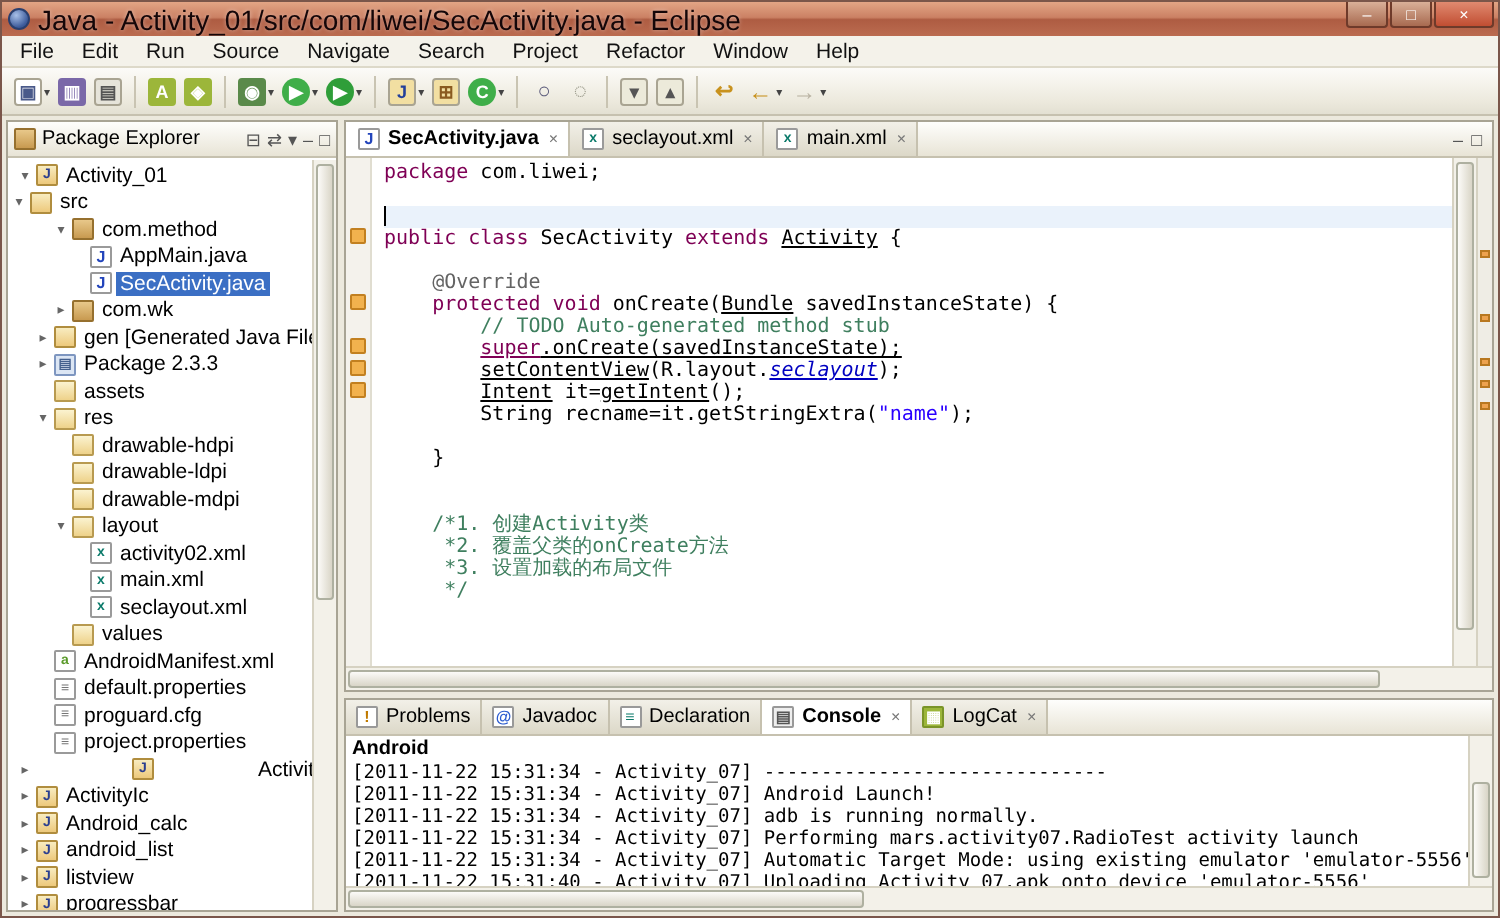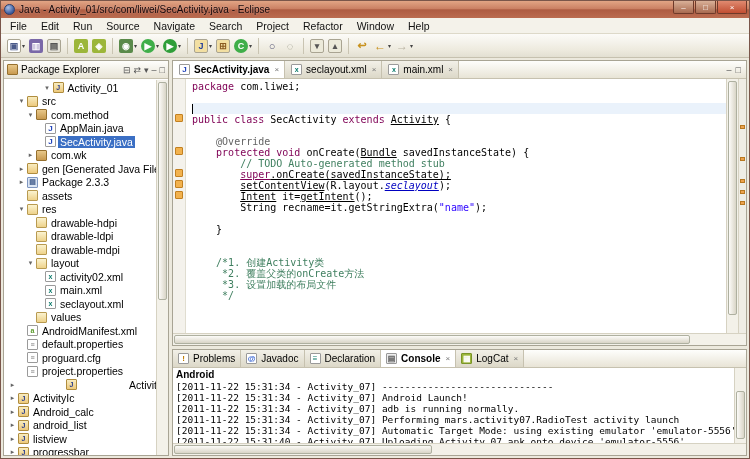--- a/index.html
+++ b/index.html
@@ -5,21 +5,21 @@
   *{margin:0;padding:0;box-sizing:border-box}
   html,body{width:750px;height:459px;overflow:hidden}
   body{font-family:"Liberation Sans",sans-serif;font-size:11px;background:#bfbab0}
   .window{position:absolute;inset:0;display:flex;flex-direction:column;background:#ece9dd;border:1px solid #7a564a}
 
   
   .titlebar{height:17px;flex:none;display:flex;align-items:center;padding-left:3px;
     background:linear-gradient(180deg,#e2a585 0%,#cb8164 45%,#ae5c42 52%,#bb6c50 100%)}
   .title-icon{width:11px;height:11px;border-radius:50%;flex:none;margin-right:4px;
     background:radial-gradient(circle at 35% 30%,#a8c0e8,#3c5a9a 70%);border:1px solid #2a3f6e}
-  .title-text{font-size:10px;color:#140608;white-space:nowrap;text-shadow:0 0 2px rgba(255,255,255,.45)}
+  .title-text{font-size:14px;color:#140608;white-space:nowrap;text-shadow:0 0 2px rgba(255,255,255,.45)}
   .win-controls{margin-left:auto;display:flex;align-self:flex-start;padding-right:2px}
   .win-btn{width:21px;height:13px;font-size:8px;line-height:11px;display:flex;align-items:center;justify-content:center;
     color:#fff;border:1px solid #6e3a2a;border-top:none;background:linear-gradient(#d9b098,#a86a50);border-radius:0 0 2px 2px;margin-left:1px}
   .win-btn.close{width:30px;background:linear-gradient(#e6english8a70,#c14e32);background:linear-gradient(#e08a70,#c14e32)}
 
   
   .menubar{height:16px;flex:none;display:flex;align-items:center;background:#f4f2ea;border-bottom:1px solid #ddd9c9;padding-left:2px}
   .menu-item{padding:1px 7px;font-size:10.5px;color:#111}
 
   
@@ -220,26 +220,26 @@
         <span class="view-title">Package Explorer</span>
         <span class="hdr-icons">
             <span>⊟</span>
             <span>⇄</span>
             <span>▾</span>
             <span>–</span>
             <span>□</span>
           </span>
       </div>
       <div class="tree">
-          <div class="tree-row" style="padding-left: 3px; justify-content: center;">
+          <div class="tree-row" style="padding-left: 3px;">
             <span class="tree-arrow">▾</span>
             <span class="ti ti-project">J</span>
             <span class="tree-label">Activity_01</span>
           </div>
-          <div class="tree-row" style="padding-left: 12px;">
+          <div class="tree-row" style="">
             <span class="tree-arrow">▾</span>
             <span class="ti ti-src"></span>
             <span class="tree-label">src</span>
           </div>
           <div class="tree-row" style="padding-left: 21px;">
             <span class="tree-arrow">▾</span>
             <span class="ti ti-package"></span>
             <span class="tree-label">com.method</span>
           </div>
           <div class="tree-row" style="padding-left: 30px;">

